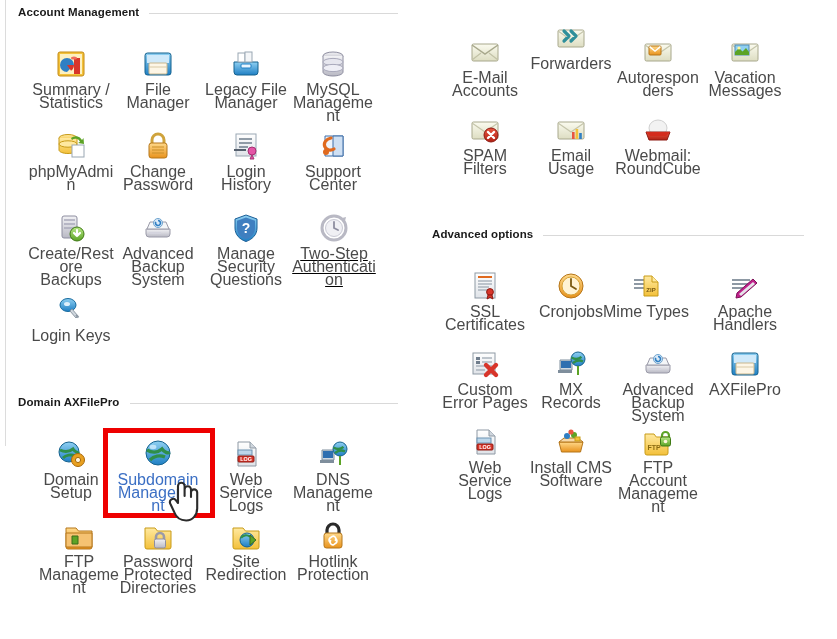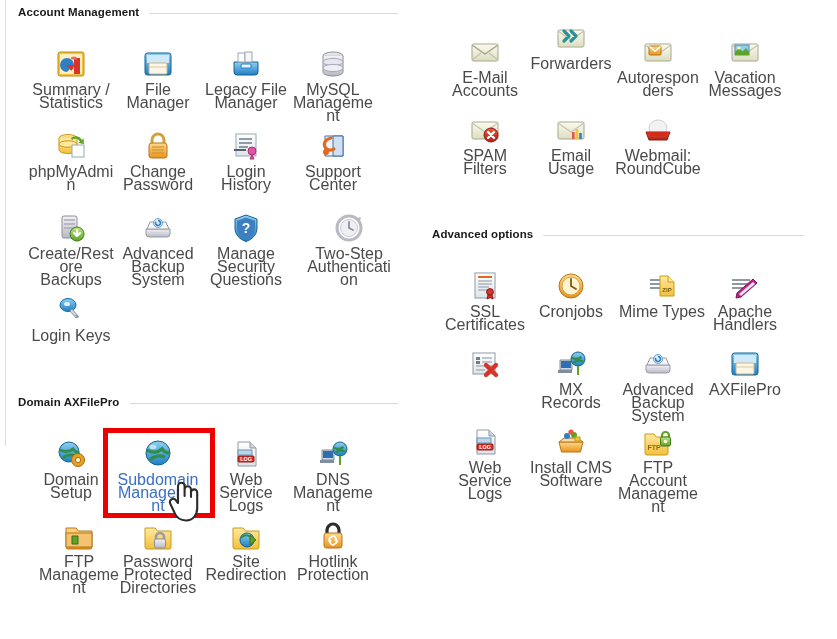--- a/index.html
+++ b/index.html
@@ -191,21 +191,21 @@
         <div class="tile" style="left: 185px; top: 186px;">
           <div class="ico">
             <svg width="32" height="32" viewBox="0 0 32 32">
               <path d="M16 3l11 4v9c0 7-5 11.5-11 13.5C10 27.5 5 23 5 16V7z" fill="url(#gBlue)" stroke="#1a5e96"></path>
     <path d="M16 5.5l9 3.2V16c0 5.8-4 9.6-9 11.3-5-1.7-9-5.5-9-11.3V8.7z" fill="#3f7fc0"></path>
     <text x="16" y="21" font-size="14" font-family="sans-serif" font-weight="bold" fill="#ffffff" text-anchor="middle">?</text>
             </svg>
           </div>
           <div class="lbl">Manage Security Questions</div>
         </div>
-        <div class="tile" style="left: 288px; top: 186px;">
+        <div class="tile" style="left: 273px; top: 186px; text-decoration: underline;">
           <div class="ico">
             <svg width="32" height="32" viewBox="0 0 32 32">
               <circle cx="16" cy="16" r="12" fill="none" stroke="#b9b9c4" stroke-width="3"></circle>
     <circle cx="16" cy="16" r="8.5" fill="#f0f0f4" stroke="#c9c9d4"></circle>
     <path d="M16 10v6l4 2" stroke="#8e8ea0" stroke-width="1.8" fill="none" stroke-linecap="round"></path>
     <path d="M24 6l4-1-1 4z" fill="#b9b9c4"></path>
             </svg>
           </div>
           <div class="lbl">Two-Step Authentication</div>
         </div>
@@ -425,21 +425,21 @@
         <div class="tile" style="left: 96px; top: 22px;">
           <div class="ico">
             <svg width="32" height="32" viewBox="0 0 32 32">
               <circle cx="16" cy="16" r="12" fill="url(#gOrange)" stroke="#b5761a"></circle>
     <circle cx="16" cy="16" r="9" fill="#fff3d4" stroke="#d7a53a"></circle>
     <path d="M16 9v7l5 3" stroke="#7a5a12" stroke-width="1.8" fill="none" stroke-linecap="round"></path>
             </svg>
           </div>
           <div class="lbl">Cronjobs</div>
         </div>
-        <div class="tile" style="left: 187px; top: 22px;">
+        <div class="tile" style="left: 171px; top: 22px;">
           <div class="ico">
             <svg width="32" height="32" viewBox="0 0 32 32">
               <path d="M4 10h14M4 14h12M4 18h14" stroke="#8e99a4" stroke-width="2"></path>
     <path d="M14 6h8l6 6v14H14z" fill="url(#gYellow)" stroke="#c89b18"></path>
     <path d="M22 6v6h6" fill="#ffe9a0" stroke="#c89b18"></path>
     <text x="21" y="22" font-size="6" font-family="sans-serif" font-weight="bold" fill="#7a5a12" text-anchor="middle">ZIP</text>
             </svg>
           </div>
           <div class="lbl">Mime Types</div>
         </div>
@@ -456,20 +456,21 @@
         <div class="tile" style="left: 10px; top: 100px;">
           <div class="ico">
             <svg width="32" height="32" viewBox="0 0 32 32">
               <rect x="4" y="5" width="22" height="21" fill="url(#gPaper)" stroke="#8e99a4"></rect>
     <rect x="7" y="9" width="4" height="3" fill="#6f7d8c"></rect>
     <path d="M13 10h10M13 14h10M7 18h16M7 22h9" stroke="#aab4bd" stroke-width="1.6"></path>
     <rect x="7" y="13" width="4" height="3" fill="#6f7d8c"></rect>
     <path d="M17 17l10 10M27 17l-10 10" stroke="#d8352a" stroke-width="4.4" stroke-linecap="round"></path>
             </svg>
           </div>
+          <div class="lbl">Custom Error Pages</div>
         </div>
         <div class="tile" style="left: 96px; top: 100px;">
           <div class="ico">
             <svg width="32" height="32" viewBox="0 0 32 32">
               <path d="M3 22h14v3H3z" fill="#7f8e9c"></path>
     <path d="M5 12h12v10H5z" fill="#cfd8e0" stroke="#7f8e9c"></path>
     <path d="M6 13h10v7H6z" fill="#2f6fb0"></path>
     <circle cx="23" cy="11" r="7" fill="url(#gBlue)" stroke="#15628f"></circle>
     <path d="M16.5 9.5c3.5 2 7.5 1.5 10-.6" fill="none" stroke="#2f8f4a" stroke-width="2.4"></path>
     <path d="M18 15c3-2.5 7-3 10-1.5" fill="none" stroke="#2f8f4a" stroke-width="2.4"></path>

